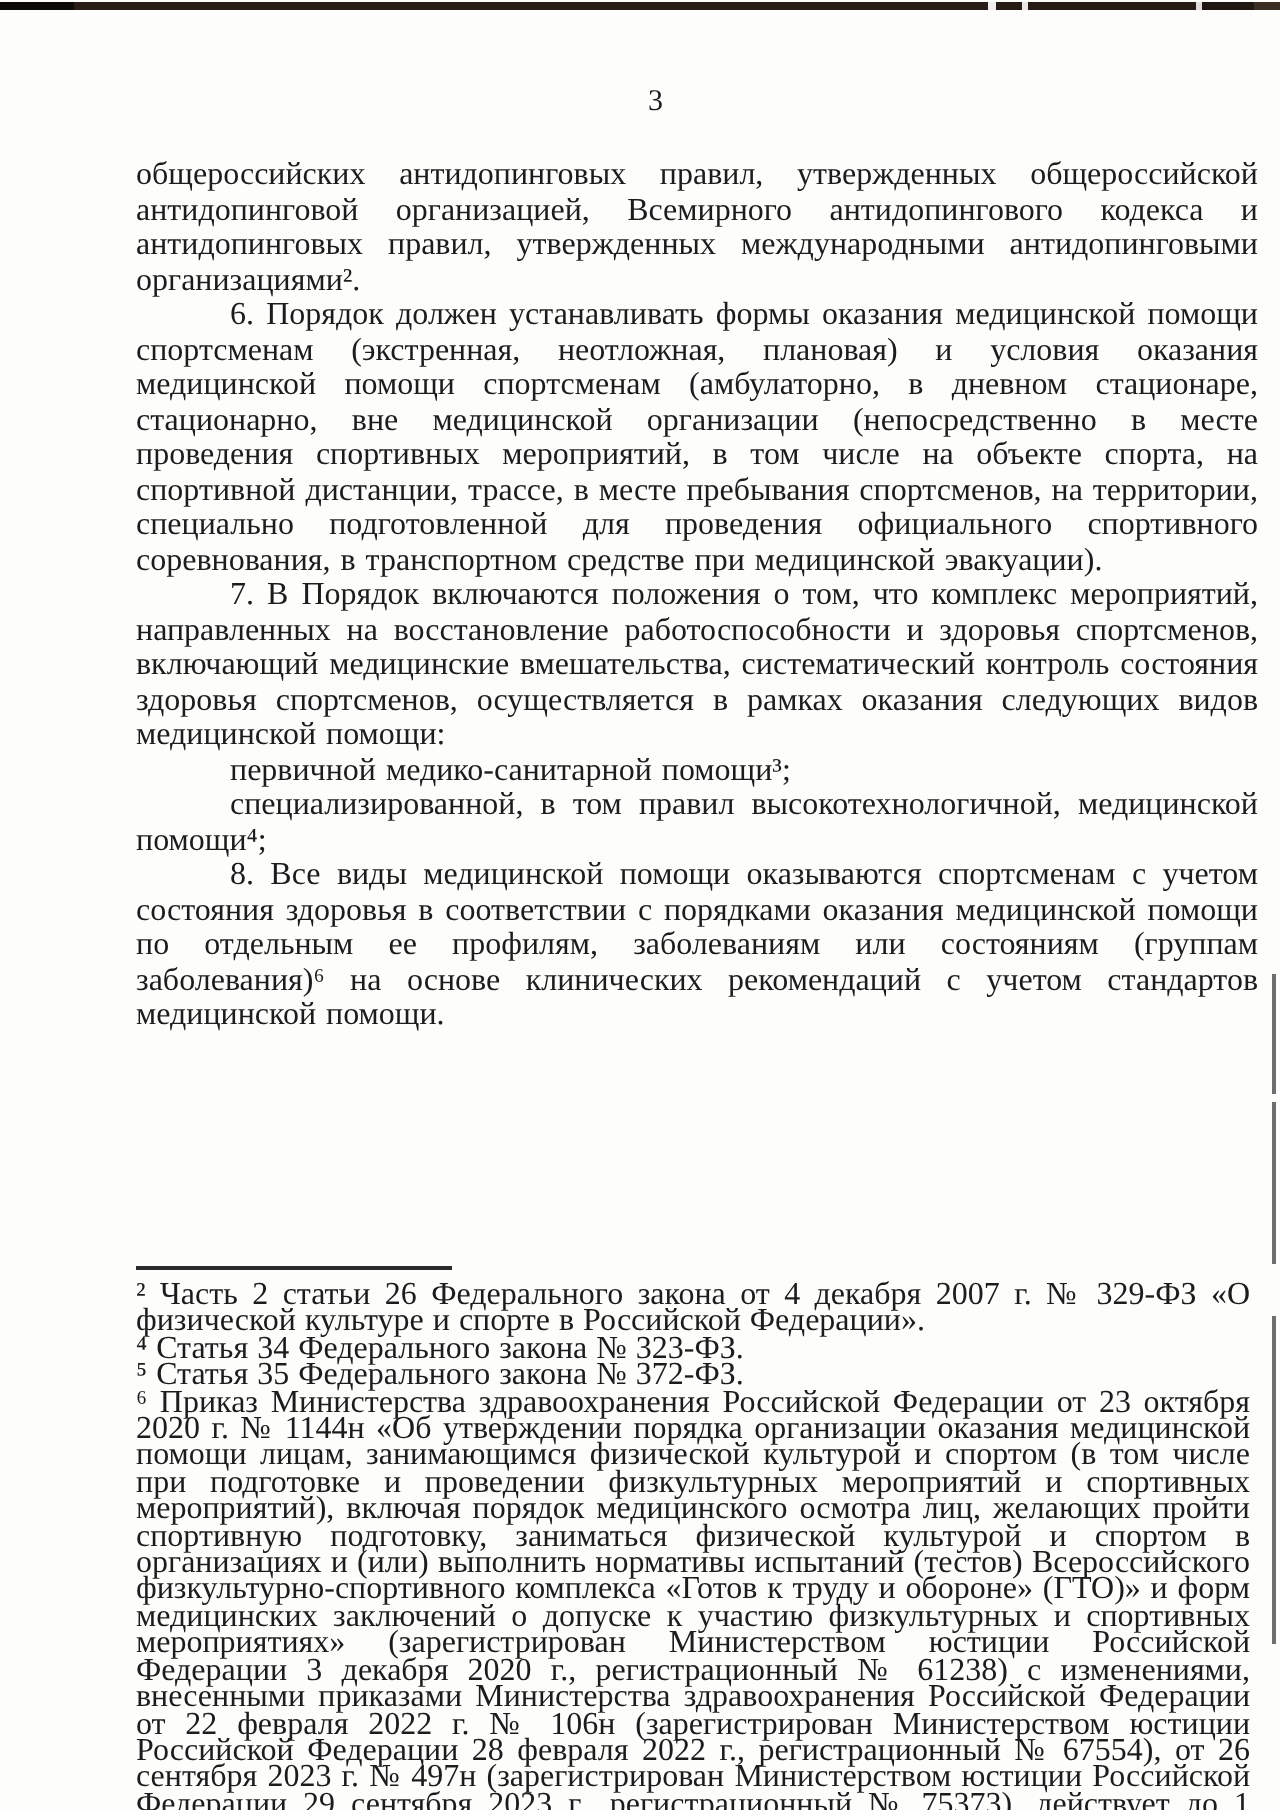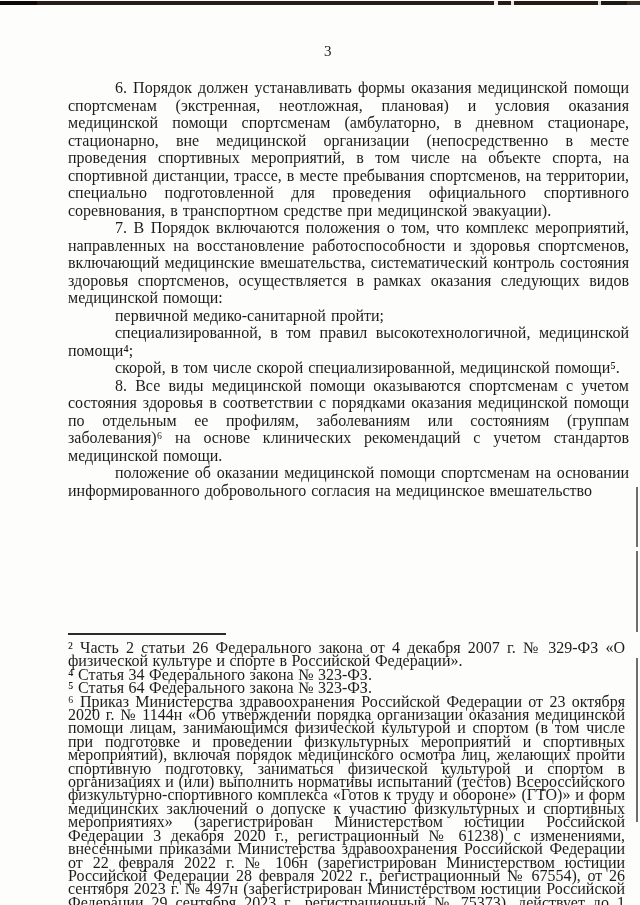--- a/index.html
+++ b/index.html
@@ -98,35 +98,34 @@
 </head>
 <body>
 
 <div class="page">
 
   <div class="scan-top-bar"></div>
 
   <div class="page-number">3</div>
 
   <div class="body-text">
+    <p class="no-indent">общероссийских антидопинговых правил, утвержденных общероссийской антидопинговой организацией, Всемирного антидопингового кодекса и антидопинговых правил, утвержденных международными антидопинговыми организациями².</p>
     <p>6. Порядок должен устанавливать формы оказания медицинской помощи спортсменам (экстренная, неотложная, плановая) и условия оказания медицинской помощи спортсменам (амбулаторно, в дневном стационаре, стационарно, вне медицинской организации (непосредственно в месте проведения спортивных мероприятий, в том числе на объекте спорта, на спортивной дистанции, трассе, в месте пребывания спортсменов, на территории, специально подготовленной для проведения официального спортивного соревнования, в транспортном средстве при медицинской эвакуации).</p>
     <p>7. В Порядок включаются положения о том, что комплекс мероприятий, направленных на восстановление работоспособности и здоровья спортсменов, включающий медицинские вмешательства, систематический контроль состояния здоровья спортсменов, осуществляется в рамках оказания следующих видов медицинской помощи:</p>
-    <p>первичной медико-санитарной пройти;</p>
+    <p>первичной медико-санитарной помощи³;</p>
     <p>специализированной, в том правил высокотехнологичной, медицинской помощи⁴;</p>
-    <p>скорой, в том числе скорой специализированной, медицинской помощи⁵.</p>
     <p>8. Все виды медицинской помощи оказываются спортсменам с учетом состояния здоровья в соответствии с порядками оказания медицинской помощи по отдельным ее профилям, заболеваниям или состояниям (группам заболевания)⁶ на основе клинических рекомендаций с учетом стандартов медицинской помощи.</p>
-    <p>положение об оказании медицинской помощи спортсменам на основании информированного добровольного согласия на медицинское вмешательство</p>
   </div>
 
   <div class="footnote-sep"></div>
 
   <div class="footnotes">
     <p>² Часть 2 статьи 26 Федерального закона от 4 декабря 2007 г. № 329-ФЗ «О физической культуре и спорте в Российской Федерации».</p>
     <p>⁴ Статья 34 Федерального закона № 323-ФЗ.</p>
-    <p>⁵ Статья 64 Федерального закона № 323-ФЗ.</p>
+    <p>⁵ Статья 35 Федерального закона № 372-ФЗ.</p>
     <p>⁶ Приказ Министерства здравоохранения Российской Федерации от 23 октября 2020 г. № 1144н «Об утверждении порядка организации оказания медицинской помощи лицам, занимающимся физической культурой и спортом (в том числе при подготовке и проведении физкультурных мероприятий и спортивных мероприятий), включая порядок медицинского осмотра лиц, желающих пройти спортивную подготовку, заниматься физической культурой и спортом в организациях и (или) выполнить нормативы испытаний (тестов) Всероссийского физкультурно-спортивного комплекса «Готов к труду и обороне» (ГТО)» и форм медицинских заключений о допуске к участию физкультурных и спортивных мероприятиях» (зарегистрирован Министерством юстиции Российской Федерации 3 декабря 2020 г., регистрационный № 61238) с изменениями, внесенными приказами Министерства здравоохранения Российской Федерации от 22 февраля 2022 г. № 106н (зарегистрирован Министерством юстиции Российской Федерации 28 февраля 2022 г., регистрационный № 67554), от 26 сентября 2023 г. № 497н (зарегистрирован Министерством юстиции Российской Федерации 29 сентября 2023 г., регистрационный № 75373), действует до 1 января 2027 г. (далее соответственно – Порядок организации оказания медицинской помощи, приказ Министерства здравоохранения Российской Федерации от 23 октября 2020 г. № 1144н).</p>
   </div>
 
   <div class="scan-right-line seg1"></div>
   <div class="scan-right-line seg2"></div>
   <div class="scan-right-line seg3"></div>
 
 </div>
 
 </body></html>

